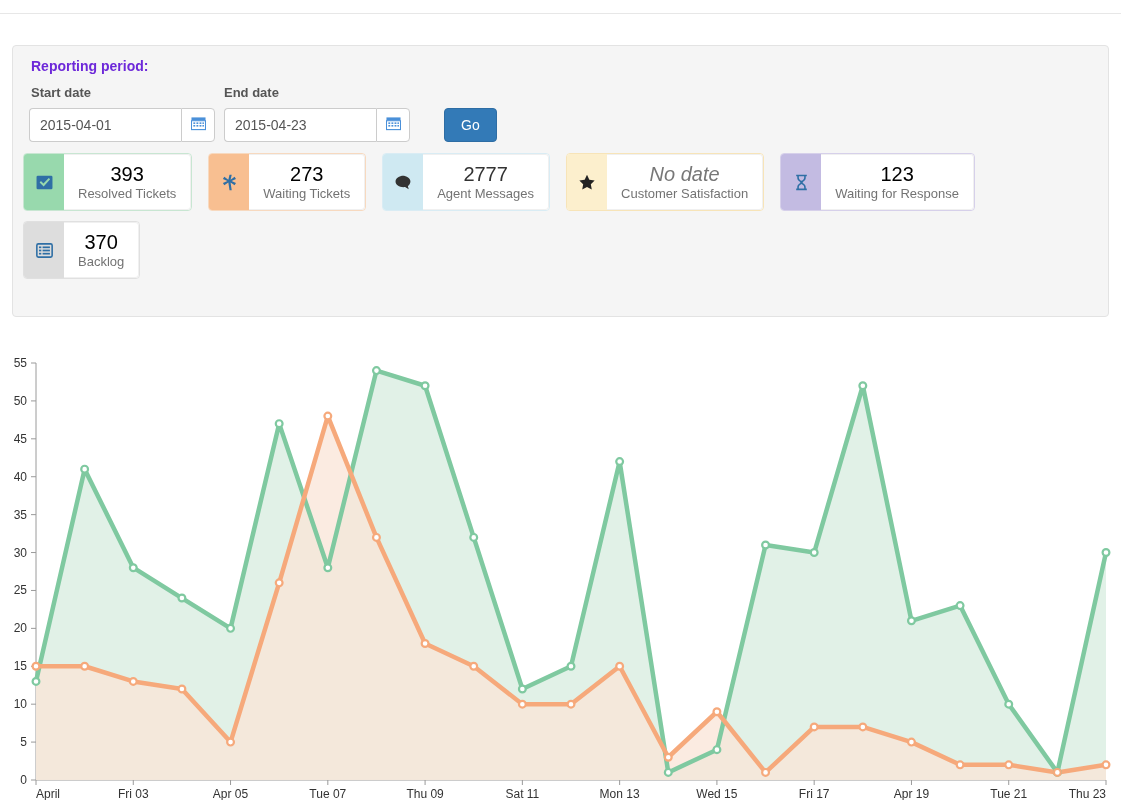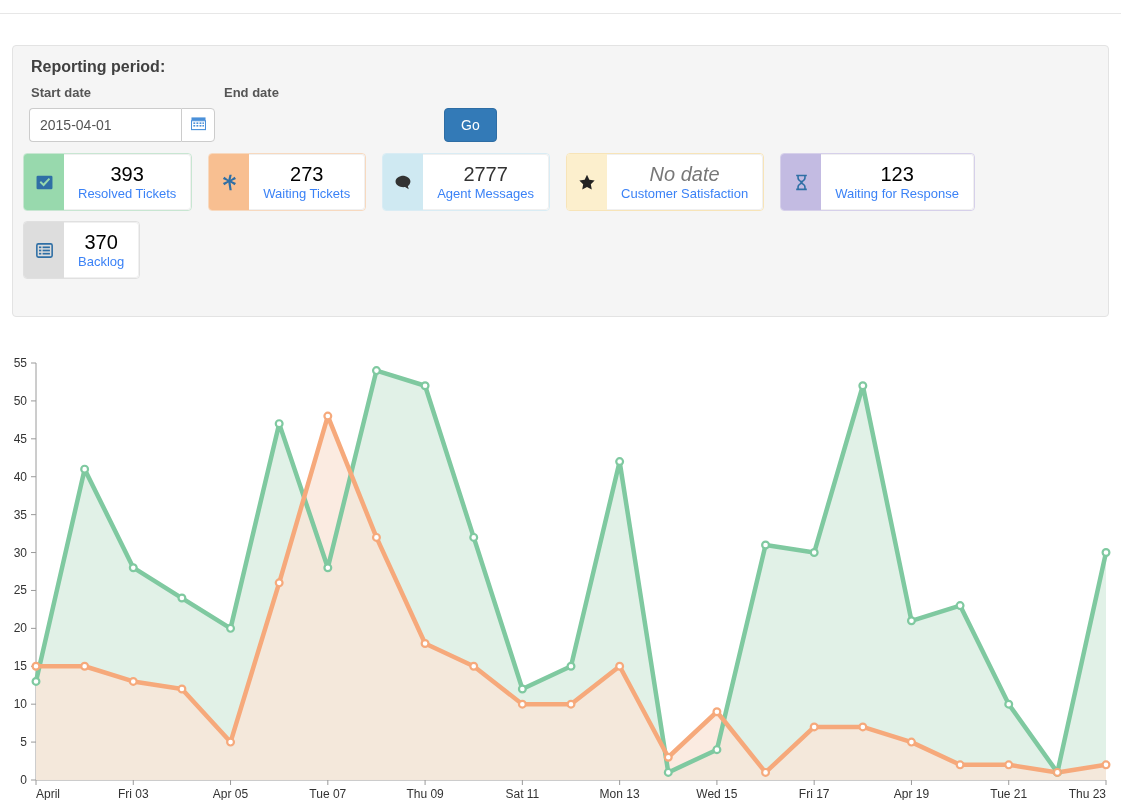--- a/index.html
+++ b/index.html
@@ -20,21 +20,21 @@
   .panel {
     position: absolute;
     left: 12px; top: 45px;
     width: 1097px; height: 272px;
     background: #f5f5f5;
     border: 1px solid #e3e3e3;
     border-radius: 4px;
   }
   .panel-title {
     position: absolute; left: 10px; top: 12px;
-    font-size: 16px; font-weight: bold; color: #404040; padding-left: 8px;
+    font-size: 14px; font-weight: bold; color: #6d28d9; padding-left: 8px;
   }
   .field-label {
     position: absolute; top: 39px;
     font-size: 13px; font-weight: bold; color: #555;
   }
   .lbl-start { left: 18px; }
   .lbl-end   { left: 211px; }
 
   .input-group {
     position: absolute; top: 62px;
@@ -104,21 +104,21 @@
   }
   .card-value {
     font-size: 20px; line-height: 23px; color: #000000;
     white-space: nowrap;
   }
   .card-value.nodata {
     color: #777; font-style: italic;
   }
   .card-value.dark { color: #333; }
   .card-label {
-    font-size: 13px; line-height: 16px; color: #3b82f6;
+    font-size: 13px; line-height: 16px; color: #737373;
     white-space: nowrap;
   }
 
   
   .chart-wrap {
     position: absolute; left: 0; top: 340px;
     width: 1121px; height: 460px;
   }
   .chart-svg { display: block; }
   .tick-text {
@@ -158,20 +158,41 @@
             <rect x="2.5" y="9.6" width="2" height="1.7"></rect>
             <rect x="5.8" y="9.6" width="2" height="1.7"></rect>
             <rect x="9.1" y="9.6" width="2" height="1.7"></rect>
             <rect x="12.2" y="9.6" width="1.6" height="1.7"></rect>
           </g>
         </svg>
       </span>
     </div>
   </div>
 
+  <div class="input-group ig-end">
+    <input class="date-input" type="text" value="2015-04-23" style="">
+    <div class="cal-btn">
+      <span>
+        <svg width="15" height="15" viewBox="0 0 16 16">
+          <rect x="0.5" y="1.5" width="15" height="3" fill="#4a90d9"></rect>
+          <rect x="0.5" y="5" width="15" height="9.5" fill="#fff" stroke="#4a90d9" stroke-width="1.2"></rect>
+          <g fill="#4a90d9">
+            <rect x="2.5" y="6.8" width="2" height="1.7"></rect>
+            <rect x="5.8" y="6.8" width="2" height="1.7"></rect>
+            <rect x="9.1" y="6.8" width="2" height="1.7"></rect>
+            <rect x="12.2" y="6.8" width="1.6" height="1.7"></rect>
+            <rect x="2.5" y="9.6" width="2" height="1.7"></rect>
+            <rect x="5.8" y="9.6" width="2" height="1.7"></rect>
+            <rect x="9.1" y="9.6" width="2" height="1.7"></rect>
+            <rect x="12.2" y="9.6" width="1.6" height="1.7"></rect>
+          </g>
+        </svg>
+      </span>
+    </div>
+  </div>
 
   <button class="go-btn">Go</button>
 
   <div class="cards" id="cards-host">
       <div class="card" style="border: 1px solid rgb(200, 230, 210);">
         <div class="card-icon" style="background: rgb(152, 217, 173);">
           <svg width="17" height="17" viewBox="0 0 16 16">
             <path fill="#2f6fa5" d="M14.2 1.6H1.8A1.3 1.3 0 0 0 .5 2.9v10.2a1.3 1.3 0 0 0 1.3 1.3h12.4a1.3 1.3 0 0 0 1.3-1.3V2.9a1.3 1.3 0 0 0-1.3-1.3zm-7 10.1L3.4 8l1.3-1.3 2.3 2.2 5-5.1L13.3 5z"></path>
           </svg>
         </div>

